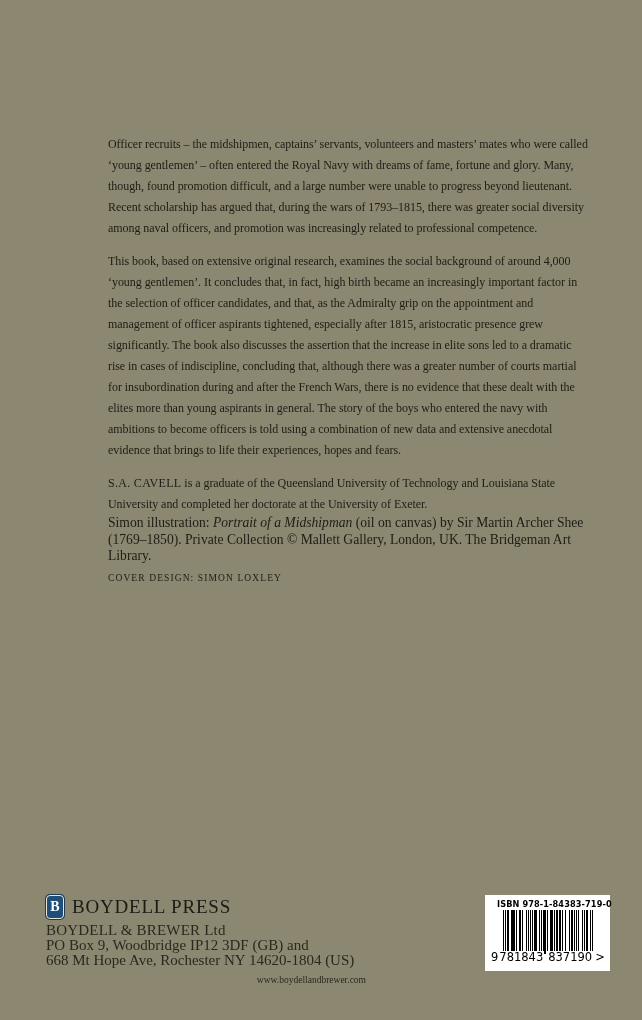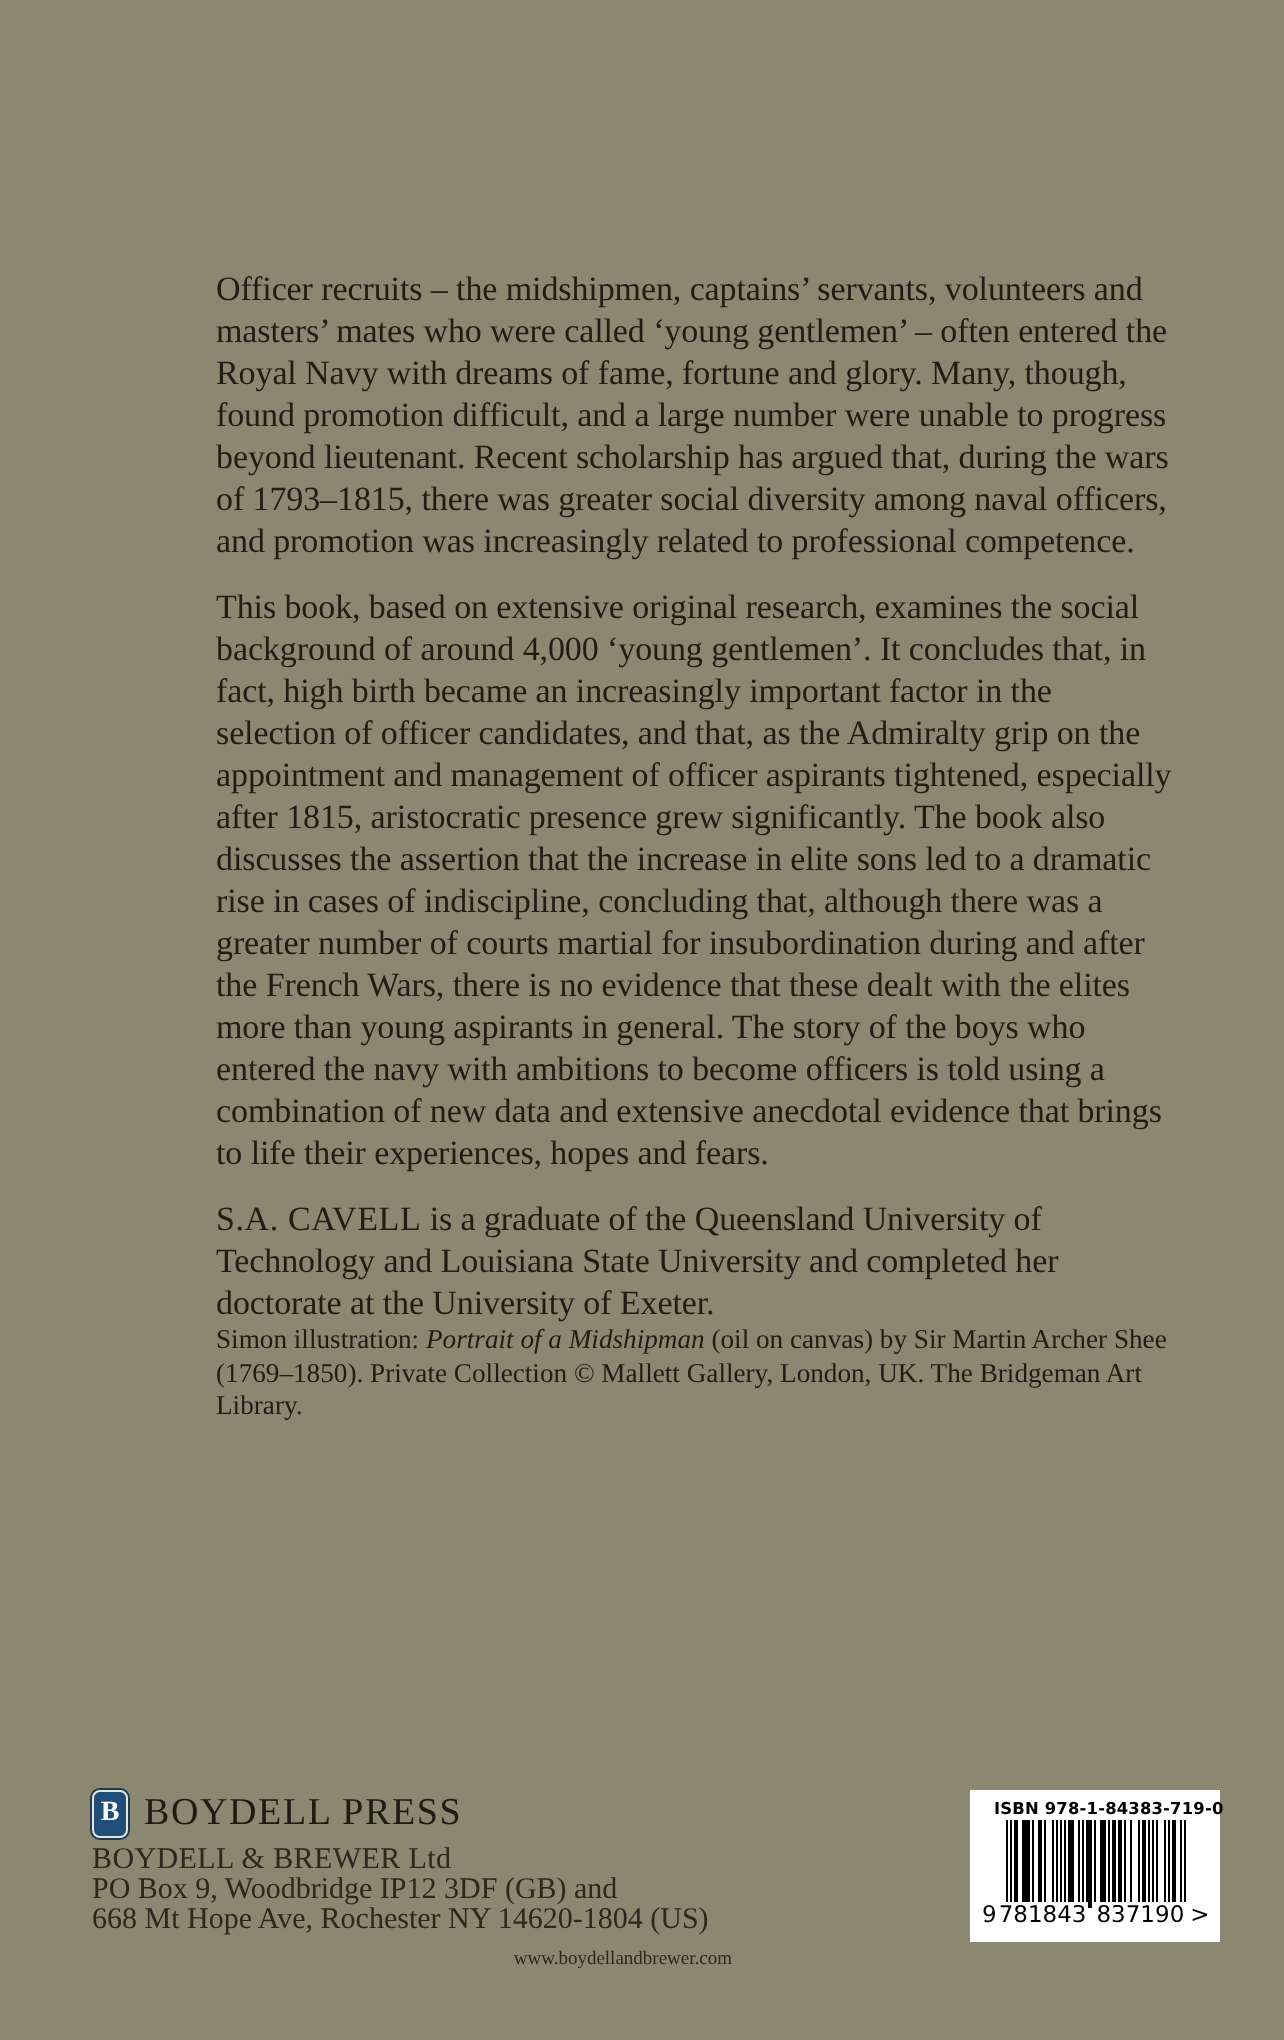--- a/index.html
+++ b/index.html
@@ -11,21 +11,21 @@
       font-family: "Liberation Serif", "DejaVu Serif", serif;
       color: #1e1d16;
     }
     .blurb {
       position: absolute;
       left: 108px;
       top: 134px;
       width: 482px;
     }
     .para {
-      font-size: 17px;
+      font-size: 12px;
       line-height: 21px;
       margin: 0 0 12px 0;
       letter-spacing: -0.05px;
     }
     .para.bio { margin-bottom: 0; }
     .author-caps { letter-spacing: 0.3px; }
     .credit {
       font-size: 13.6px;
       line-height: 16.5px;
       margin: 0 0 8px 0;
@@ -119,20 +119,21 @@
     .d-grp { background: #fff; padding: 0 1px; }
   </style>
 </head>
 <body>
 
 <div class="blurb">
   <p class="para">Officer recruits – the midshipmen, captains’ servants, volunteers and masters’ mates who were called ‘young gentlemen’ – often entered the Royal Navy with dreams of fame, fortune and glory. Many, though, found promotion difficult, and a large number were unable to progress beyond lieutenant. Recent scholarship has argued that, during the wars of 1793–1815, there was greater social diversity among naval officers, and promotion was increasingly related to professional competence.</p>
   <p class="para">This book, based on extensive original research, examines the social background of around 4,000 ‘young gentlemen’. It concludes that, in fact, high birth became an increasingly important factor in the selection of officer candidates, and that, as the Admiralty grip on the appointment and management of officer aspirants tightened, especially after 1815, aristocratic presence grew significantly. The book also discusses the assertion that the increase in elite sons led to a dramatic rise in cases of indiscipline, concluding that, although there was a greater number of courts martial for insubordination during and after the French Wars, there is no evidence that these dealt with the elites more than young aspirants in general. The story of the boys who entered the navy with ambitions to become officers is told using a combination of new data and extensive anecdotal evidence that brings to life their experiences, hopes and fears.</p>
   <p class="para bio"><span class="author-caps">S.A. CAVELL</span><span> is a graduate of the Queensland University of Technology and Louisiana State University and completed her doctorate at the University of Exeter.</span></p>
   <p class="credit"><span>Simon illustration: </span><em>Portrait of a Midshipman</em><span> (oil on canvas) by Sir Martin Archer Shee (1769–1850). Private Collection © Mallett Gallery, London, UK. The Bridgeman Art Library.</span></p>
+  <p class="design">Cover Design: Simon Loxley</p>
 </div>
 
 <div class="publisher">
   <div class="pub-head">
     <div class="logo">B</div>
     <div class="pub-name">BOYDELL PRESS</div>
   </div>
   <div class="pub-line first">BOYDELL &amp; BREWER Ltd</div>
   <div class="pub-line">PO Box 9, Woodbridge IP12 3DF (GB) and</div>
   <div class="pub-line">668 Mt Hope Ave, Rochester NY 14620-1804 (US)</div>

